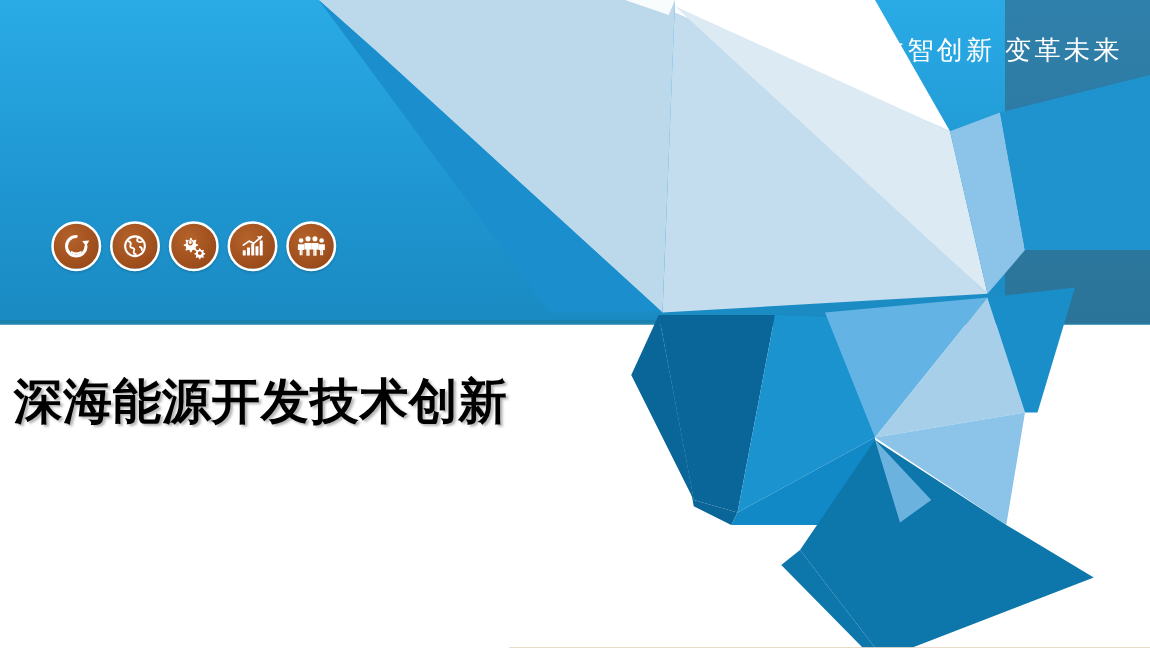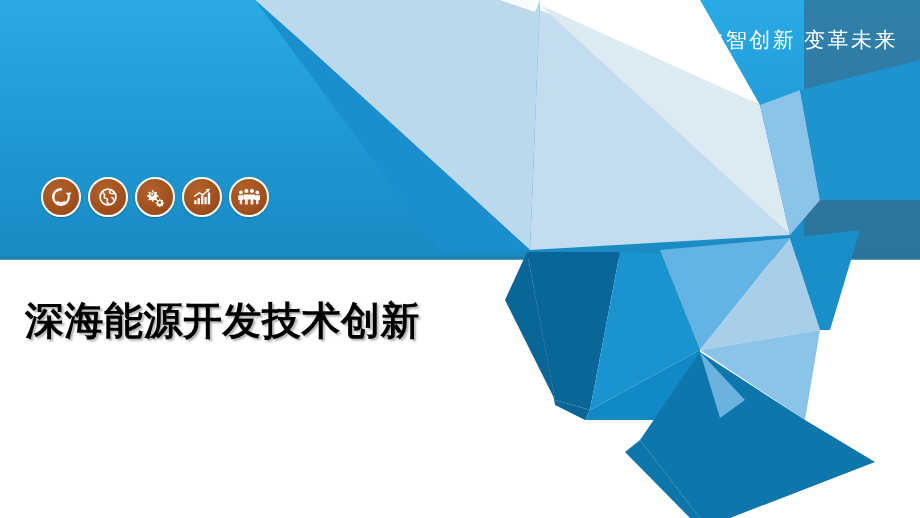--- a/index.html
+++ b/index.html
@@ -58,21 +58,21 @@
     align-items: center;
     justify-content: center;
     box-shadow: 0 1px 2px rgba(0,0,0,0.18);
   }
   .icon-badge svg {
     display: block;
   }
   
   .main-title {
     position: absolute;
-    left: 25px;
+    left: 11px;
     top: 294px;
     font-family: "DejaVu Sans", sans-serif;
     font-weight: bold;
     font-size: 39px;
     letter-spacing: 0.5px;
     color: #000000;
     white-space: nowrap;
     text-shadow: 2px 2px 2px rgba(120,120,120,0.55);
     z-index: 40;
   }

